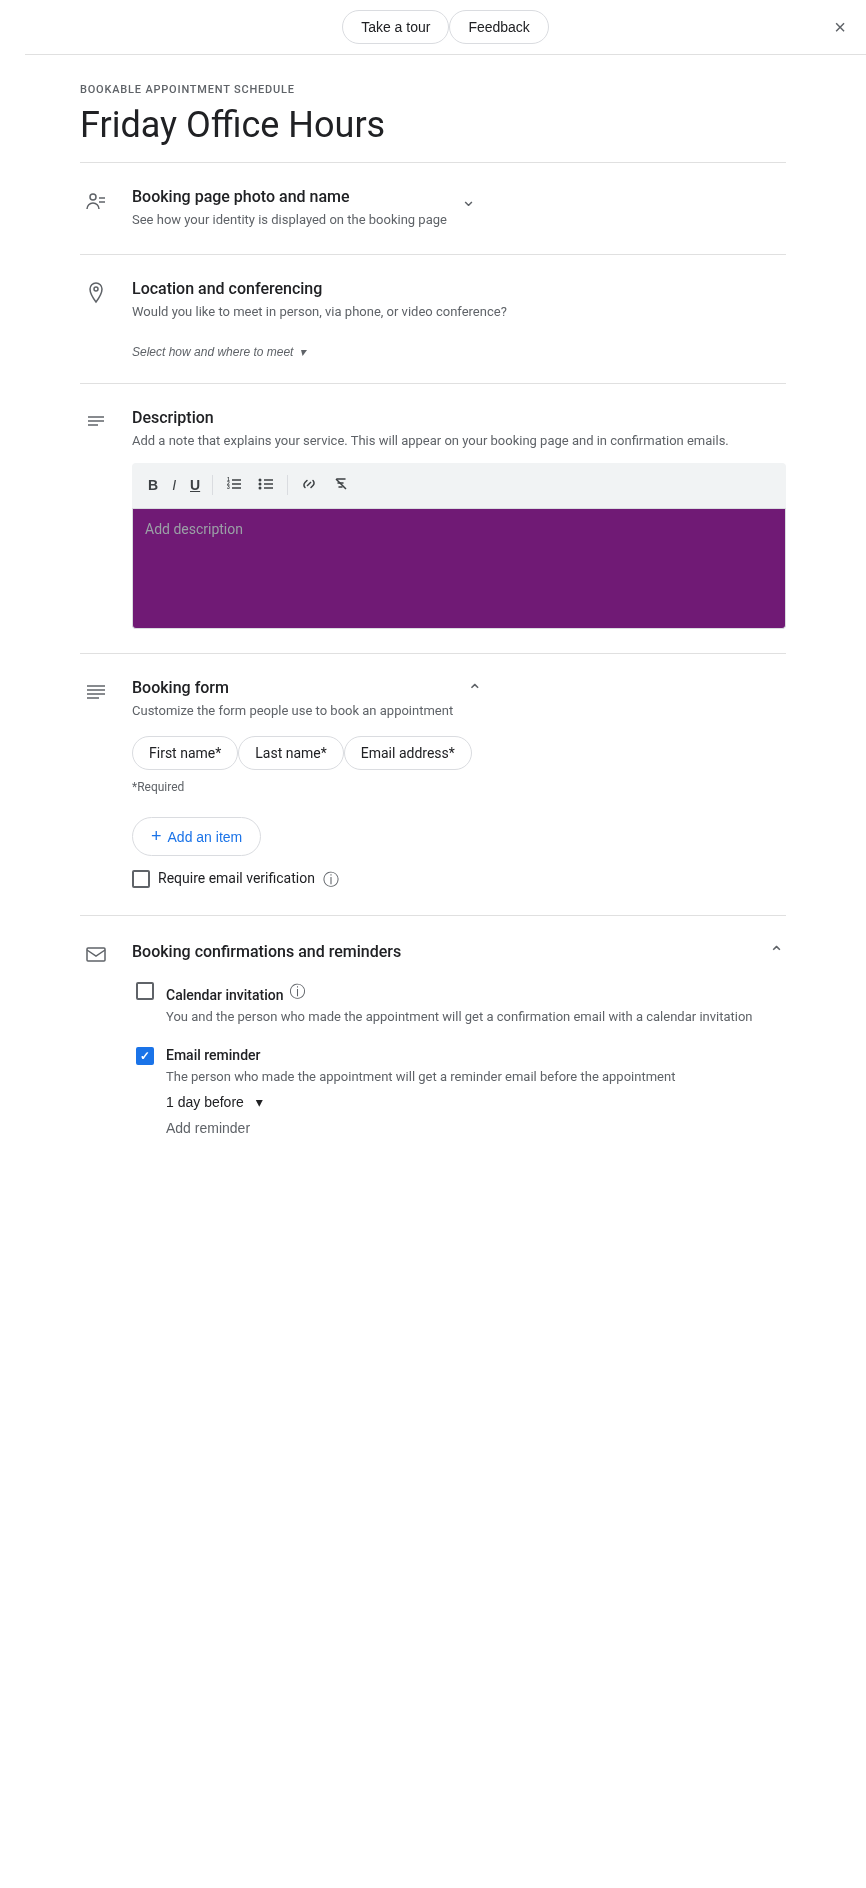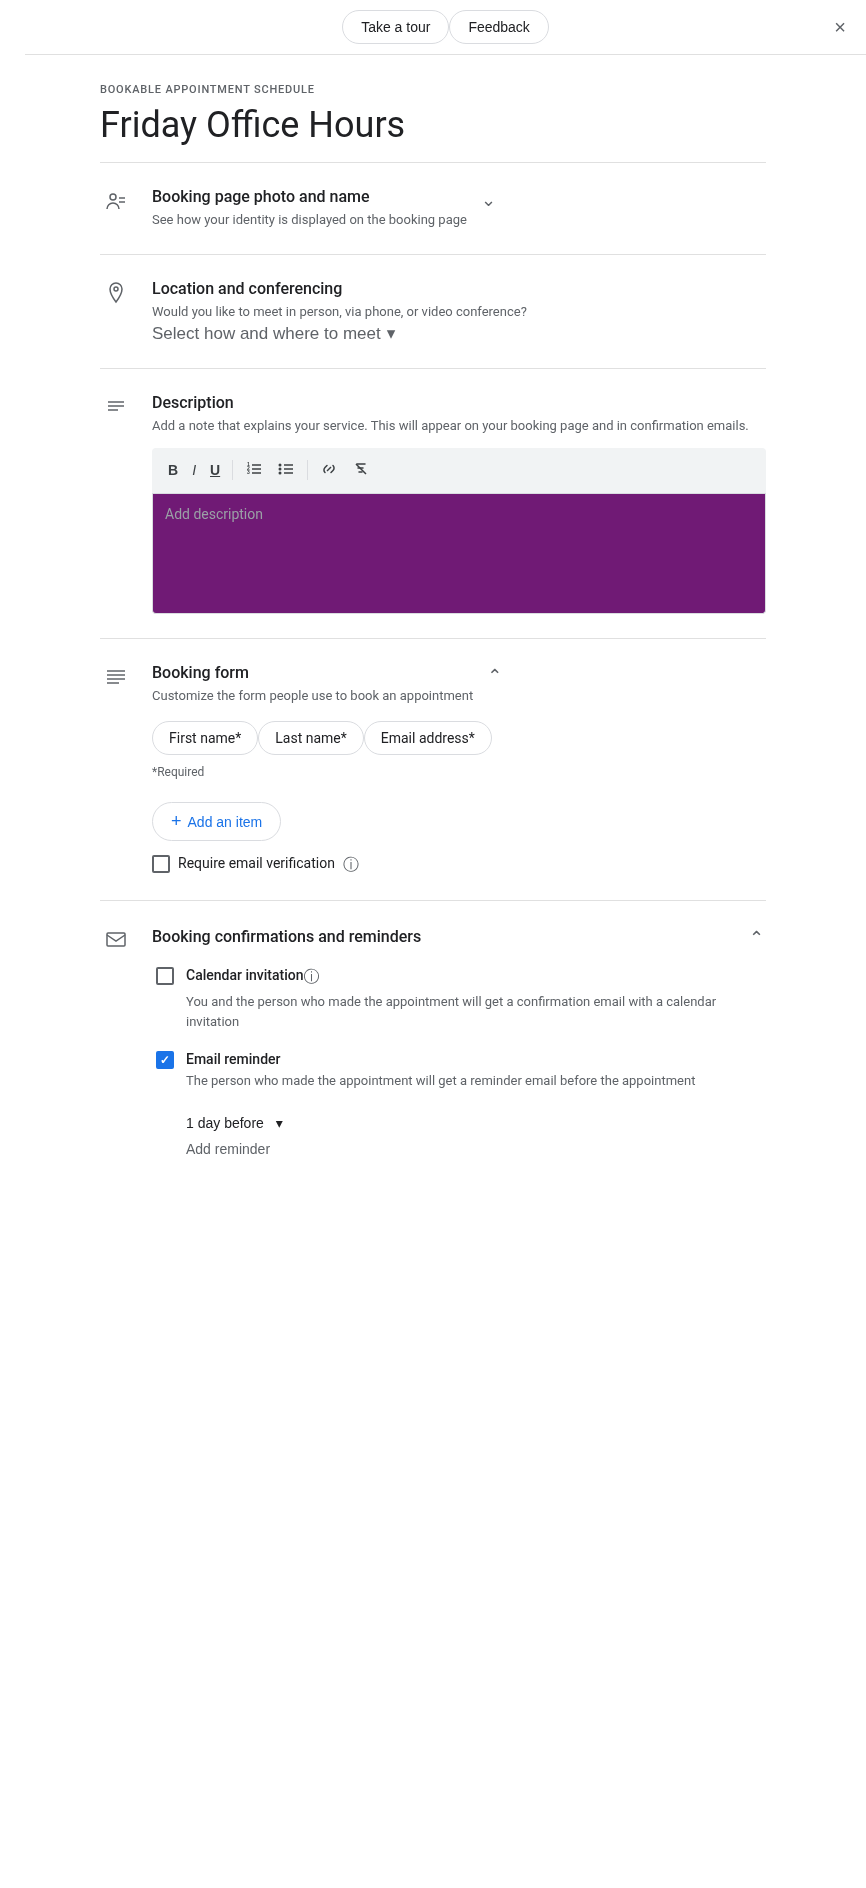--- a/index.html
+++ b/index.html
@@ -40,21 +40,21 @@
       background: none;
       border: none;
       cursor: pointer;
       font-size: 20px;
       color: #5f6368;
       line-height: 1;
     }
 
     
     .page-content {
-      padding: 0 100px;
+      padding: 0 80px;
     }
 
     .badge {
       font-size: 11px;
       font-weight: 500;
       letter-spacing: 0.8px;
       color: #5f6368;
       text-transform: uppercase;
       margin-top: 28px;
       margin-bottom: 8px;
@@ -120,27 +120,28 @@
       margin-left: 12px;
       flex-shrink: 0;
       padding: 2px;
     }
 
     
     .location-select {
       display: inline-flex;
       align-items: center;
       gap: 6px;
-      margin-top: 2px;
-      color: #5f6368;
-      font-size: 17px;
+      margin-top: 24px;
+      color: #5f6368;
+      font-size: 12px;
       cursor: pointer;
       background: none;
       border: none;
       padding: 0;
+      font-style: italic;
     }
 
     
     .desc-toolbar {
       display: flex;
       align-items: center;
       gap: 2px;
       padding: 8px 10px;
       border-bottom: 1px solid #dadce0;
       background: #f1f3f4;
@@ -275,35 +276,36 @@
 
     .confirm-item-text {
       flex: 1;
     }
 
     .confirm-item-title {
       font-size: 14px;
       font-weight: 500;
       color: #202124;
       display: flex;
-      align-items: flex-start;
+      align-items: flex-end;
+      gap: 6px;
       margin-bottom: 4px;
     }
 
     .confirm-item-desc {
       font-size: 13px;
       color: #5f6368;
       line-height: 1.5;
     }
 
     .reminder-dropdown {
       display: inline-flex;
       align-items: flex-end;
       gap: 12px;
-      margin-top: 24px;
+      margin-top: 8px;
       font-size: 14px;
       color: #202124;
       cursor: pointer;
       background: none;
       border: none;
       padding: 0;
     }
 
     .add-reminder-link {
       font-size: 14px;

